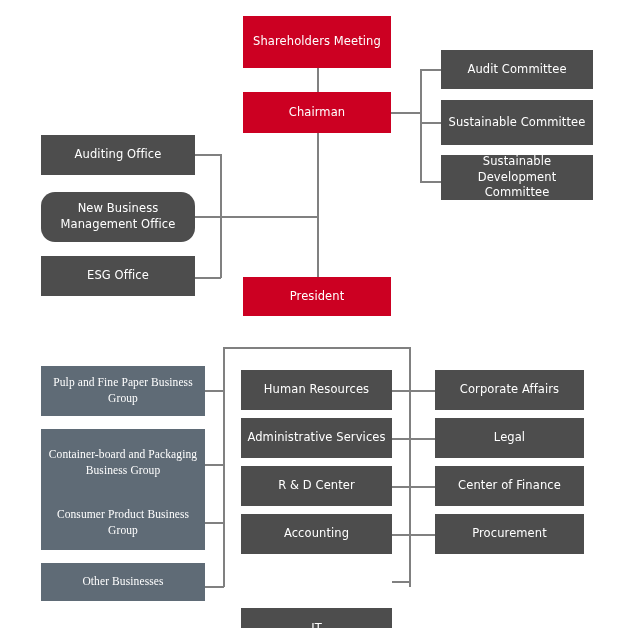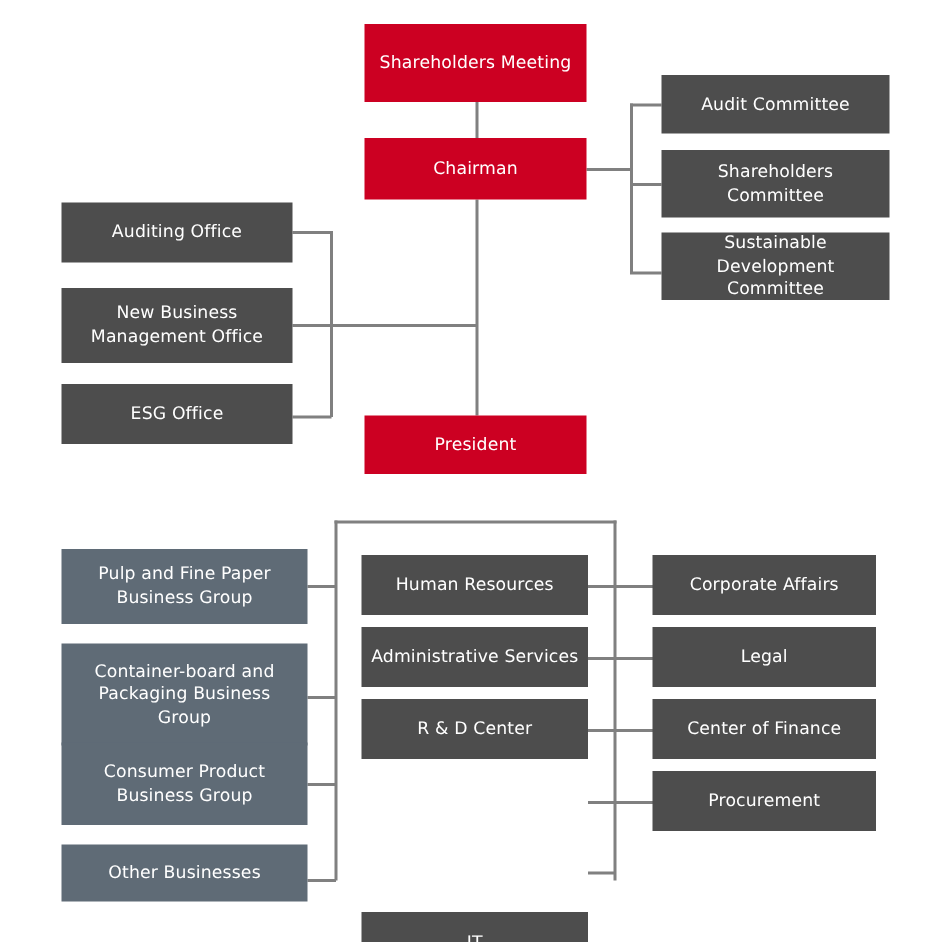--- a/index.html
+++ b/index.html
@@ -25,21 +25,21 @@
     color:#ffffff;
     font-size:11.5px;
     line-height:1.35;
     padding:2px 6px;
     letter-spacing:.1px;
     z-index:3;
   }
   .node span{display:block;width:100%;}
   .red{background:#cc0022;}
   .gray{background:#4d4d4d;}
-  .slate{background:#5f6b76;}
+  .slate{background:#5f6b76;font-family:Liberation Serif, serif;}
   .line{
     position:absolute;
     background:#808080;
     z-index:1;
   }
   .vline{width:1.5px;}
   .hline{height:1.5px;}
 </style>
 </head>
 <body>
@@ -87,32 +87,32 @@
 
   <div class="node red" style="left:243px;top:277px;width:148px;height:39px;">
     <span>President</span>
   </div>
 
   <div class="node gray" style="left:441px;top:50px;width:152px;height:39px;">
     <span>Audit Committee</span>
   </div>
 
   <div class="node gray" style="left:441px;top:100px;width:152px;height:45px;">
-    <span>Shareholders Committee</span>
+    <span>Sustainable Committee</span>
   </div>
 
   <div class="node gray" style="left:441px;top:155px;width:152px;height:45px;">
     <span>Sustainable Development Committee</span>
   </div>
 
   <div class="node gray" style="left:41px;top:135px;width:154px;height:40px;">
     <span>Auditing Office</span>
   </div>
 
-  <div class="node gray" style="left:41px;top:192px;width:154px;height:50px;">
+  <div class="node gray" style="left:41px;top:192px;width:154px;height:50px;border-radius:14px;">
     <span>New Business Management Office</span>
   </div>
 
   <div class="node gray" style="left:41px;top:256px;width:154px;height:40px;">
     <span>ESG Office</span>
   </div>
 
   <div class="node slate" style="left:41px;top:366px;width:164px;height:50px;">
     <span>Pulp and Fine Paper Business Group</span>
   </div>
@@ -134,20 +134,23 @@
   </div>
 
   <div class="node gray" style="left:241px;top:418px;width:151px;height:40px;justify-content:flex-end;">
     <span>Administrative Services</span>
   </div>
 
   <div class="node gray" style="left:241px;top:466px;width:151px;height:40px;">
     <span>R &amp; D Center</span>
   </div>
 
+  <div class="node gray" style="left:241px;top:514px;width:151px;height:40px;">
+    <span>Accounting</span>
+  </div>
 
   <div class="node gray" style="left:241px;top:560px;width:151px;height:41px;margin-top:48px;">
     <span>IT</span>
   </div>
 
   <div class="node gray" style="left:435px;top:370px;width:149px;height:40px;">
     <span>Corporate Affairs</span>
   </div>
 
   <div class="node gray" style="left:435px;top:418px;width:149px;height:40px;">

